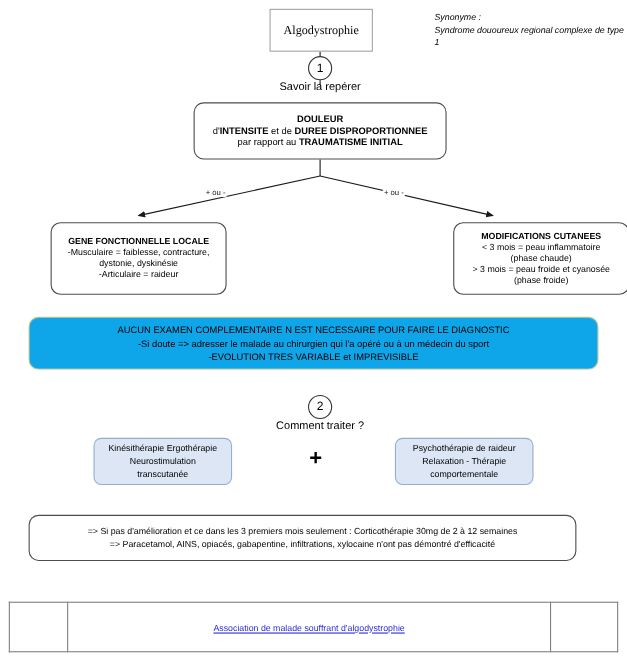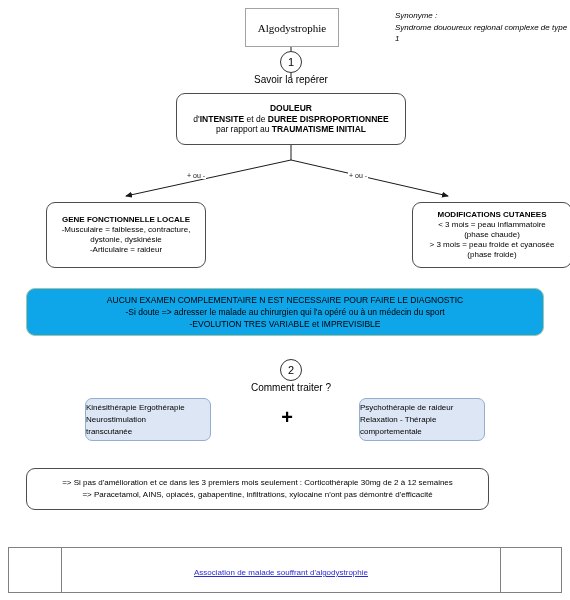--- a/index.html
+++ b/index.html
@@ -71,21 +71,21 @@
     line-height: 1.45;
   }
 
   
   .blue-node {
     border: 1px solid #93aed0;
     border-radius: 7px;
     background: #dce6f5;
     display: flex;
     flex-direction: column;
-    align-items: flex-start;
+    align-items: center;
     justify-content: center;
     text-align: center;
     font-size: 8px;
     line-height: 1.5;
   }
 
   
   .step-circle {
     width: 22px;
     height: 22px;
@@ -235,21 +235,21 @@
   </div>
 
   <div class="abs plus-sign" style="left:270px; top:407px; width:34px;">+</div>
 
   <div class="abs blue-node" style="left:359px; top:398px; width:126px; height:43px;">
     <div>Psychothérapie de raideur</div>
     <div>Relaxation - Thérapie</div>
     <div>comportementale</div>
   </div>
 
-  <div class="abs round-node" style="left:26px; top:468px; width:463px; height:42px; font-size:8px; line-height:1.55;">
+  <div class="abs round-node" style="left:26px; top:468px; width:498px; height:42px; font-size:8px; line-height:1.55;">
     <div>=&gt; Si pas d'amélioration et ce dans les 3 premiers mois seulement : Corticothérapie 30mg de 2 à 12 semaines</div>
     <div>=&gt; Paracetamol, AINS, opiacés, gabapentine, infiltrations, xylocaine n'ont pas démontré d'efficacité</div>
   </div>
 
   <div class="abs" style="left:8px; top:547px; width:554px; height:46px;">
     <table id="link-table">
       <tbody>
           <tr>
         <td class="cell-narrow"></td>
         <td>

